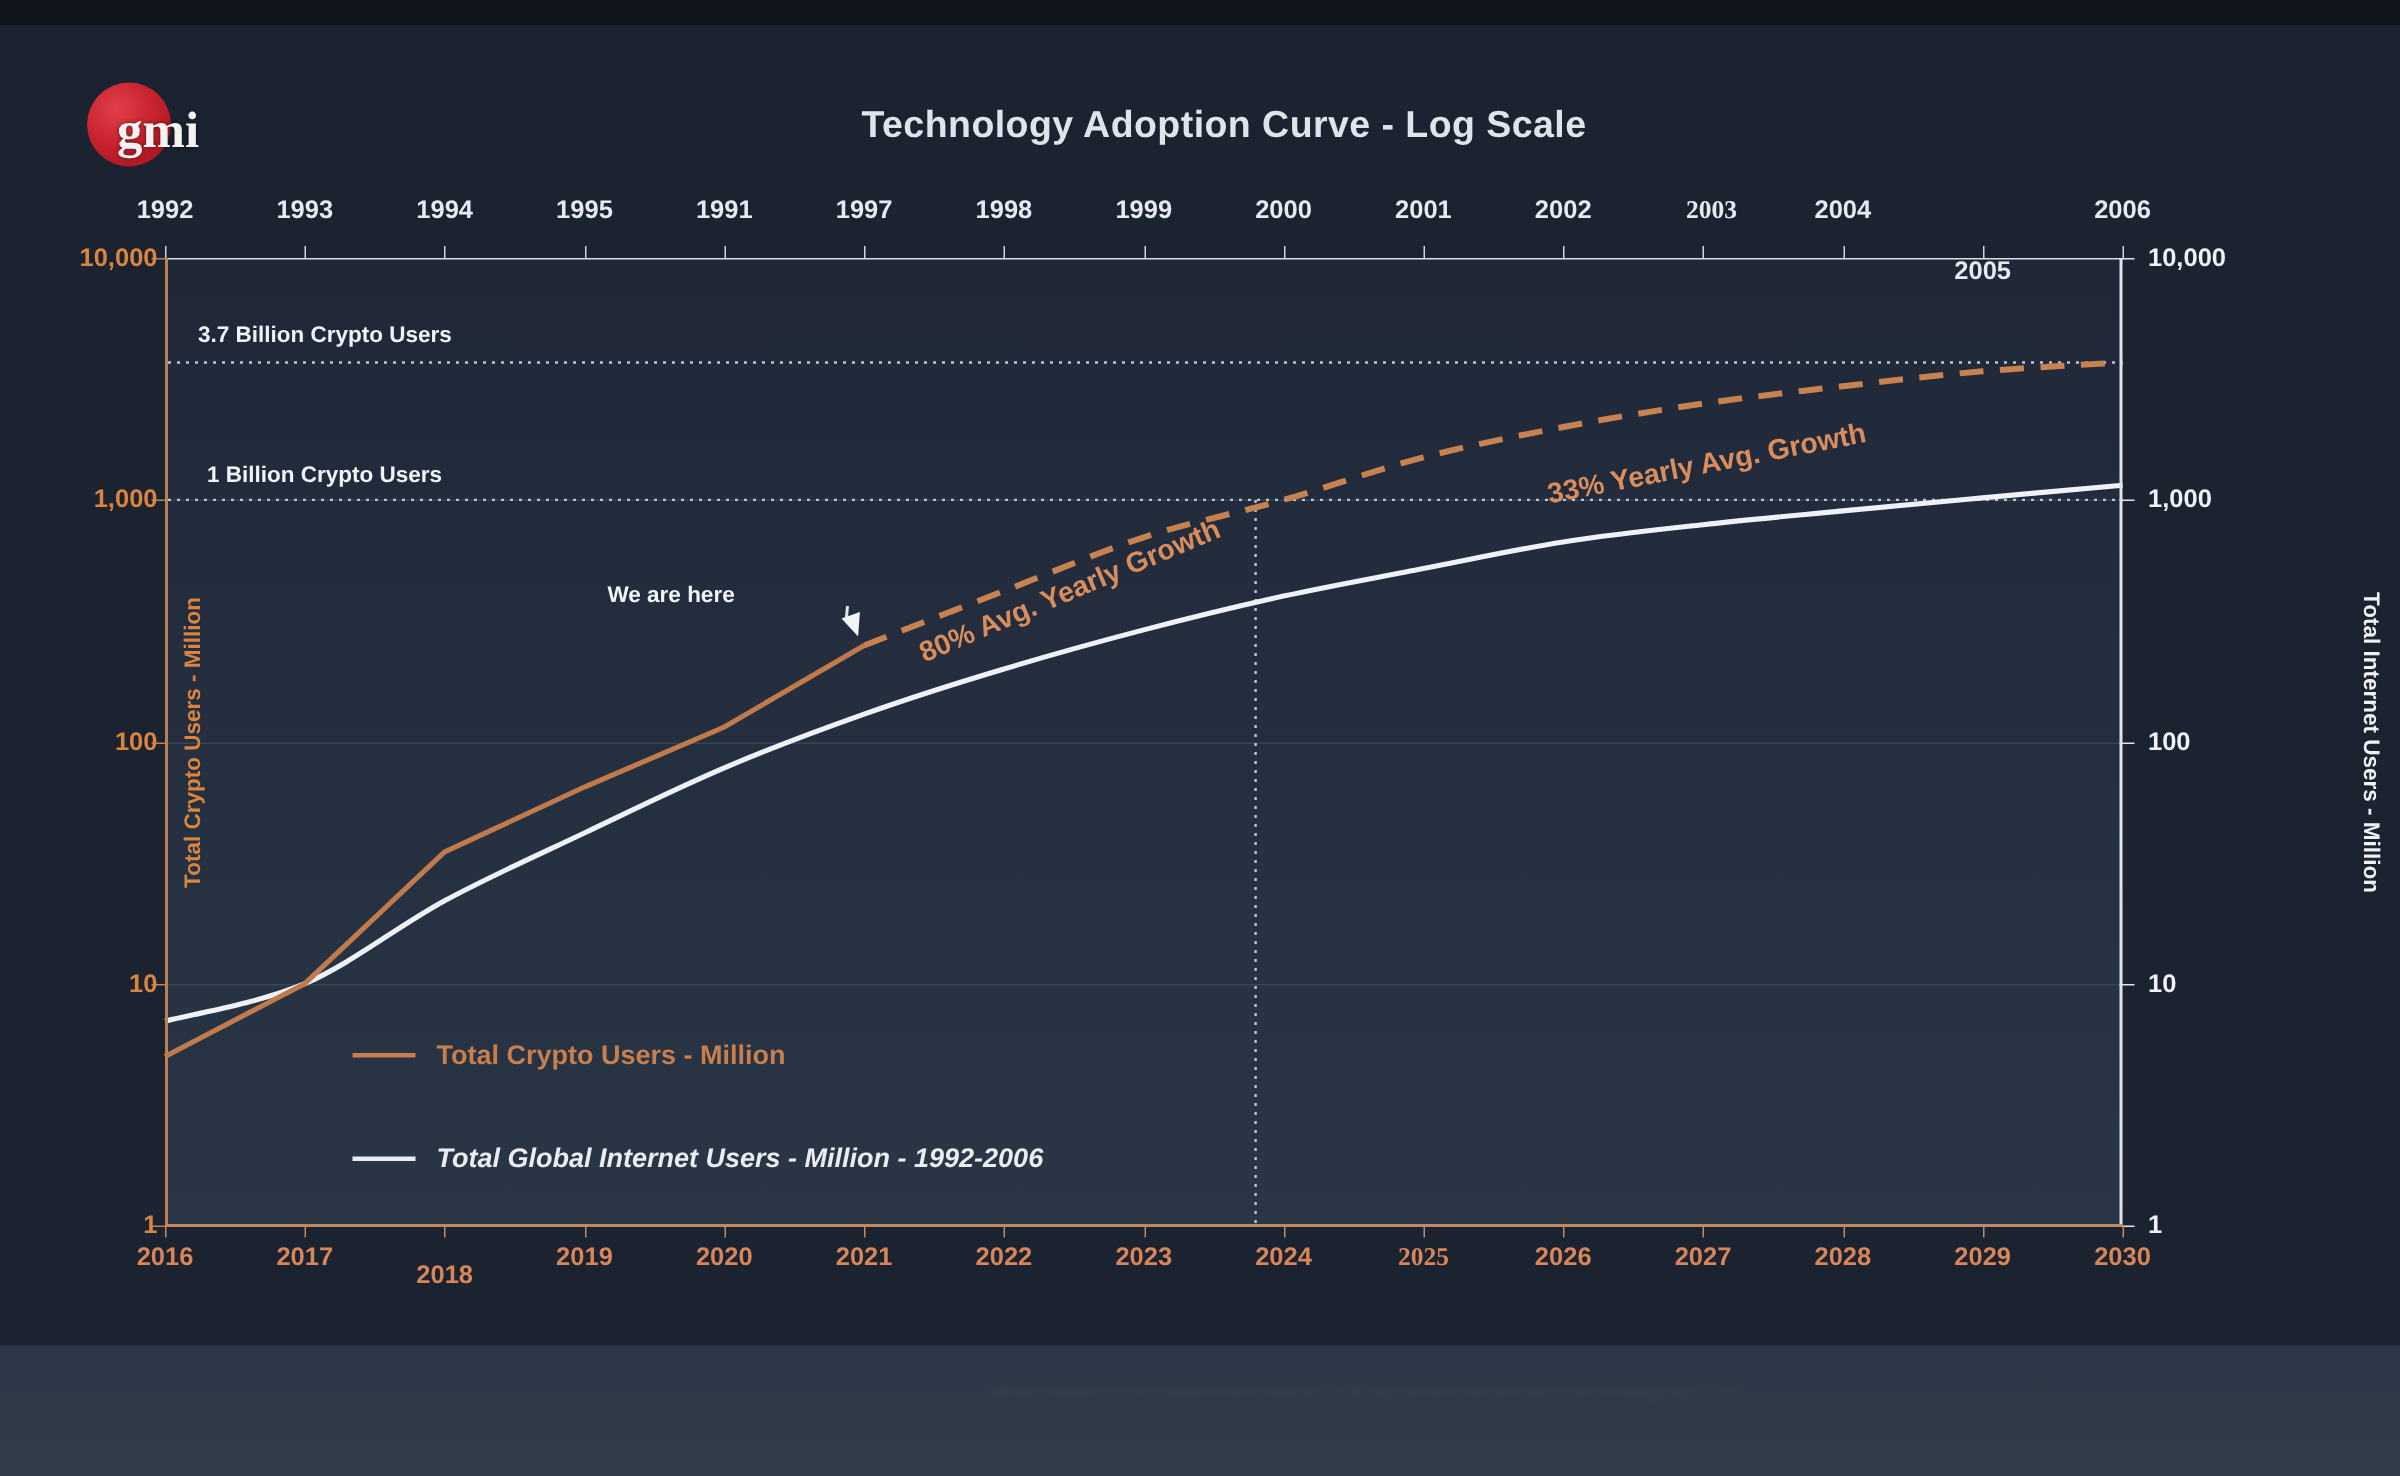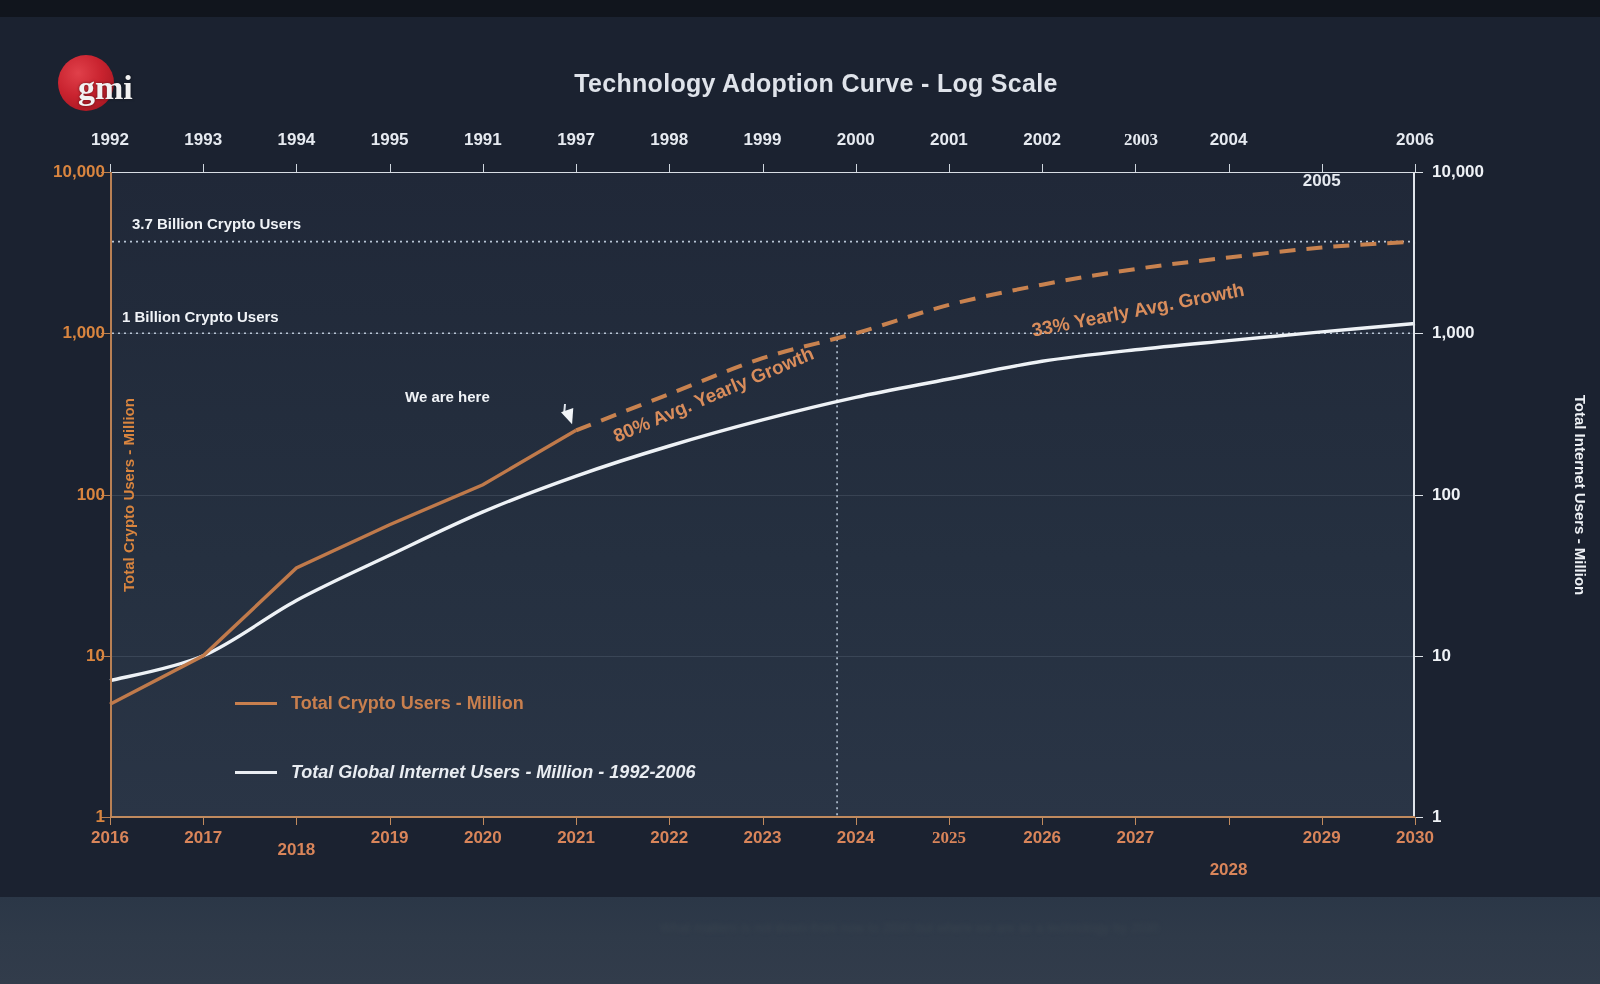--- a/index.html
+++ b/index.html
@@ -195,21 +195,21 @@
           <div class="xlab-bot" style="left: 652.5px;">2023</div>
           <div class="tick-bot" style="left: 652.5px;"></div>
           <div class="xlab-bot" style="left: 745.714px;">2024</div>
           <div class="tick-bot" style="left: 745.714px;"></div>
           <div class="xlab-bot" style="left: 838.929px; font-family: Liberation Serif, serif;">2025</div>
           <div class="tick-bot" style="left: 838.929px;"></div>
           <div class="xlab-bot" style="left: 932.143px;">2026</div>
           <div class="tick-bot" style="left: 932.143px;"></div>
           <div class="xlab-bot" style="left: 1025.36px;">2027</div>
           <div class="tick-bot" style="left: 1025.36px;"></div>
-          <div class="xlab-bot" style="left: 1118.57px; margin-top: 32px;">2028</div>
+          <div class="xlab-bot" style="left: 1118.57px;">2028</div>
           <div class="tick-bot" style="left: 1118.57px;"></div>
           <div class="xlab-bot" style="left: 1211.79px;">2029</div>
           <div class="tick-bot" style="left: 1211.79px;"></div>
           <div class="xlab-bot" style="left: 1305px;">2030</div>
           <div class="tick-bot" style="left: 1305px;"></div>
         </div>
 
       <svg id="series-svg" width="1305" height="645" viewBox="0 0 1305 645" style="position:absolute;left:0;top:0;overflow:visible">
         <g id="reflines">
             <line x1="2" x2="1305" y1="69.6274719941971" y2="69.6274719941971" stroke="#b9c6d6" stroke-width="1.6" stroke-dasharray="2 4"></line>
@@ -227,21 +227,21 @@
 
       <div class="axis-top"></div>
       <div class="axis-left"></div>
       <div class="axis-right"></div>
       <div class="axis-bottom"></div>
 
       <div class="axis-title-left">Total Crypto Users - Million</div>
       <div class="axis-title-right">Total Internet Users - Million</div>
 
       <div class="ann" id="ann-37" style="left:22px;top:43px">3.7 Billion Crypto Users</div>
-      <div class="ann" id="ann-1b" style="left:12px;top:136px">1 Billion Crypto Users</div>
+      <div class="ann" id="ann-1b" style="left:28px;top:136px">1 Billion Crypto Users</div>
       <div class="ann" id="ann-here" style="left:295px;top:216px">We are here</div>
       <div class="ann-growth" id="ann-80" style="left:500px;top:255px;transform:rotate(-23deg);transform-origin:left top;">80% Avg. Yearly Growth</div>
       <div class="ann-growth" id="ann-33" style="left:920px;top:148px;transform:rotate(-11deg);transform-origin:left top;">33% Yearly Avg. Growth</div>
 
       <div class="legend-row" style="left:125px;top:521px">
         <span class="swatch" id="sw0" style="background: rgb(200, 127, 78);"></span>
         <span class="legend-label" id="lg0" style="color: rgb(200, 127, 78);">Total Crypto Users - Million</span>
       </div>
       <div class="legend-row" style="left:125px;top:590px">
         <span class="swatch" id="sw1" style="background: rgb(233, 237, 242);"></span>

